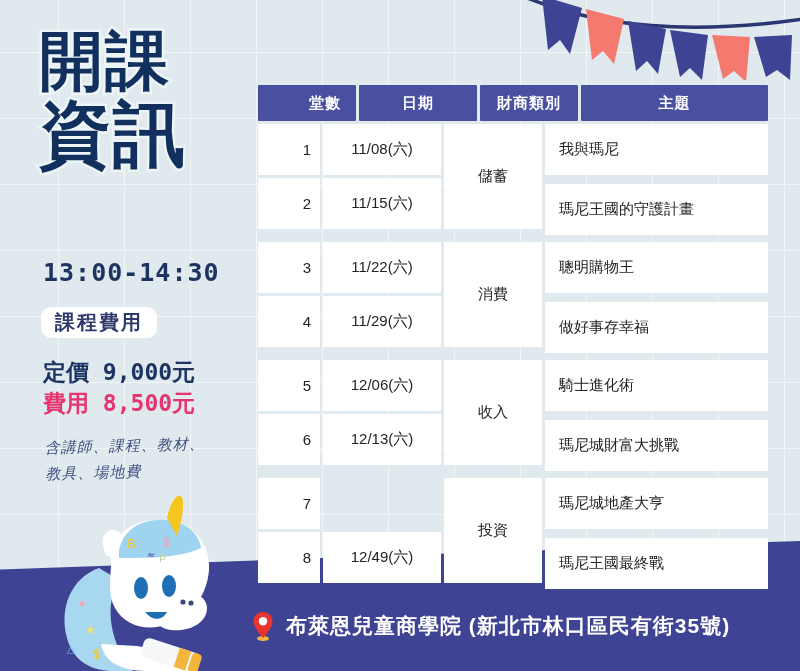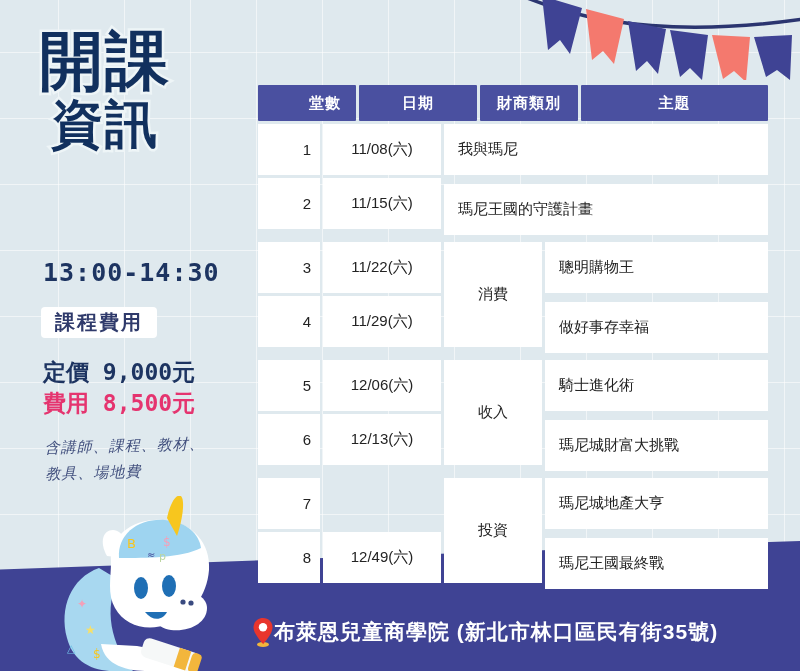--- a/index.html
+++ b/index.html
@@ -34,29 +34,29 @@
   .title-block{position:absolute;left:26px;top:30px;width:210px;}
   .title-line{
     font-family:"DejaVu Sans","Liberation Sans",sans-serif;
     font-weight:700;color:#11305e;line-height:.98;
     letter-spacing:2px;
     -webkit-text-stroke:5px #eef5f7;
     paint-order:stroke fill;
     text-shadow:0 0 0 #eef5f7;
   }
   .title-line.l1{font-size:64px;}
-  .title-line.l2{font-size:52px;margin-top:6px;margin-left:12px;}
+  .title-line.l2{font-size:72px;margin-top:6px;}
   .time-text{
     position:absolute;left:30px;top:258px;
     font-family:"DejaVu Sans Mono","Liberation Mono",monospace;
     font-size:25px;font-weight:700;color:#1d3461;letter-spacing:1px;
   }
   .fee-badge{
     position:absolute;left:28px;top:307px;
-    background:#ffffff;border-radius:4px;
+    background:#ffffff;border-radius:10px;
     padding:5px 14px 6px 14px;
     font-size:20px;font-weight:700;color:#2f3a6b;letter-spacing:2px;
     line-height:1;
   }
   .price-list{position:absolute;left:30px;top:357px;width:220px;}
   .price-row{
     font-family:"DejaVu Sans Mono","Liberation Mono",monospace;
     font-size:23px;font-weight:700;letter-spacing:0px;line-height:1.35;
   }
   .price-row.list{color:#1d3461;}
@@ -97,22 +97,22 @@
   .cell.pad{padding-left:14px;}
   .cat-cell{
     background:#ffffff;width:98px;flex:0 0 98px;
     display:flex;align-items:center;justify-content:center;
     font-size:15px;color:#232323;height:105px;
   }
   .grp-right{display:flex;flex-direction:column;gap:9px;flex:1 1 auto;}
   .grp-numdate{display:flex;flex-direction:column;gap:3px;}
   
   .address-bar{
-    position:absolute;left:252px;bottom:24px;
-    display:flex;align-items:center;gap:0;
+    position:absolute;left:252px;bottom:30px;
+    display:flex;align-items:center;gap:12px;
   }
   .pin{width:22px;height:30px;flex:0 0 22px;}
   .address-text{
     color:#ffffff;font-size:21px;font-weight:700;letter-spacing:1px;
     white-space:nowrap;
   }
 </style>
 </head>
 <body>
 
@@ -221,20 +221,21 @@
         <div class="grp-numdate">
           <div class="grp-rowpair">
             <div class="cell ctr c-no">1</div>
             <div class="cell ctr c-date">11/08(六)</div>
           </div>
           <div class="grp-rowpair">
             <div class="cell ctr c-no">2</div>
             <div class="cell ctr c-date">11/15(六)</div>
           </div>
         </div>
+        <div class="cat-cell">儲蓄</div>
         <div class="grp-right">
           <div class="cell pad">我與瑪尼</div>
           <div class="cell pad">瑪尼王國的守護計畫</div>
         </div>
       </div>
 
       <div class="grp">
         <div class="grp-numdate">
           <div class="grp-rowpair">
             <div class="cell ctr c-no">3</div>

